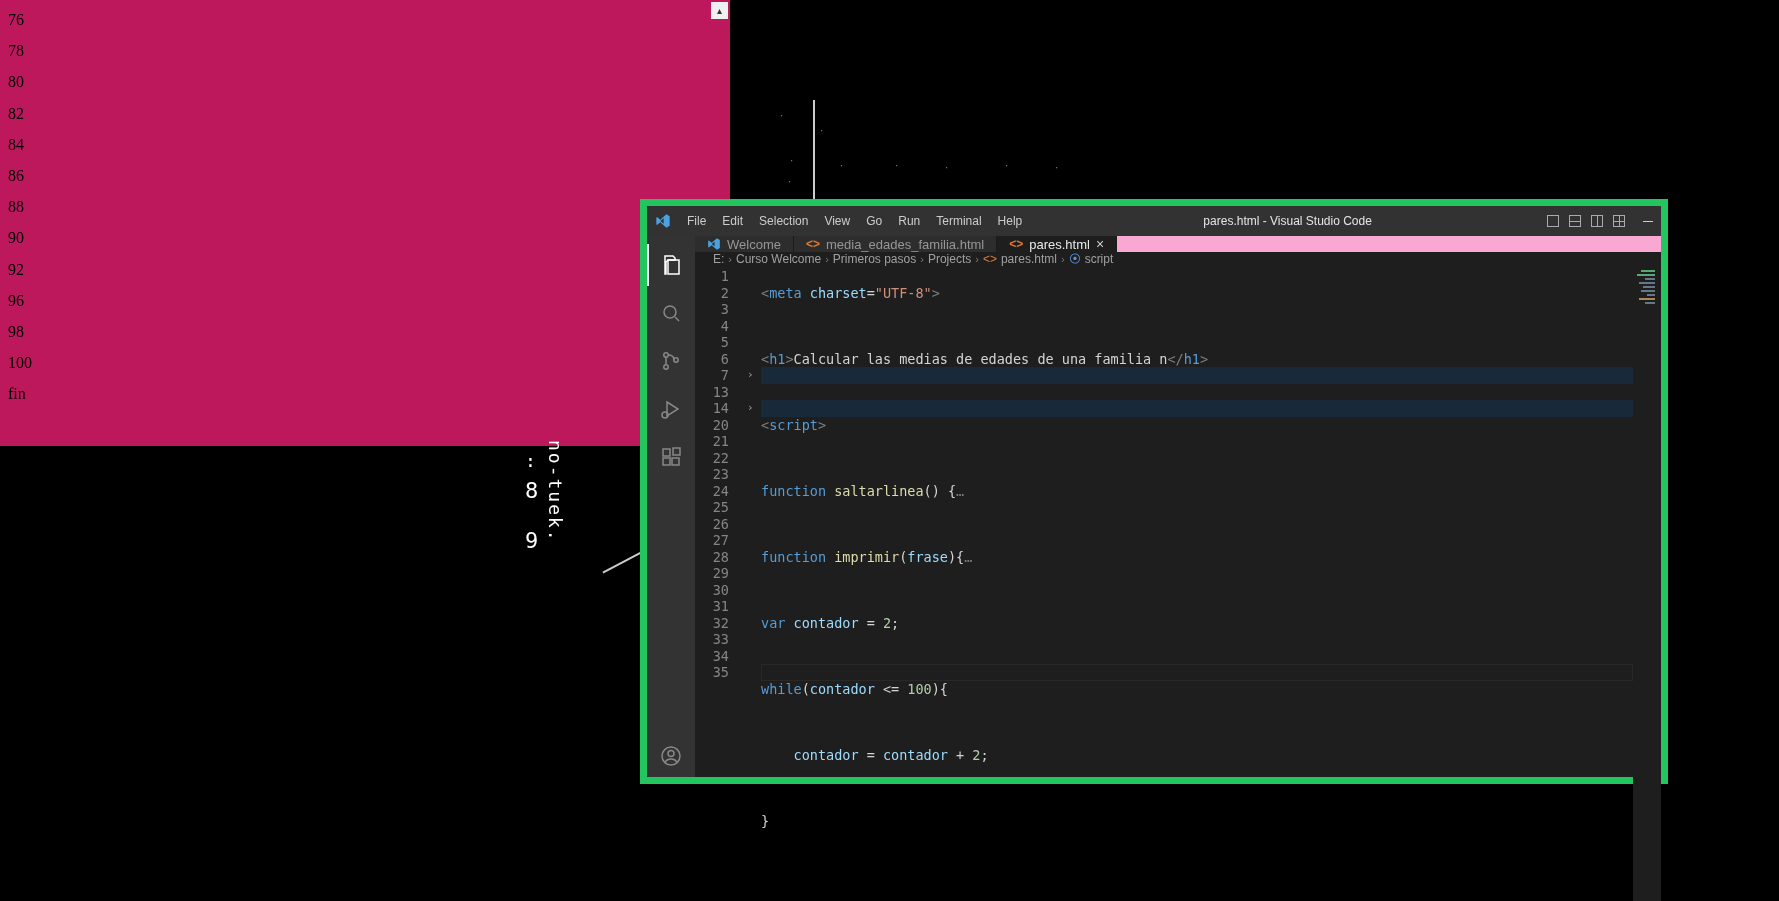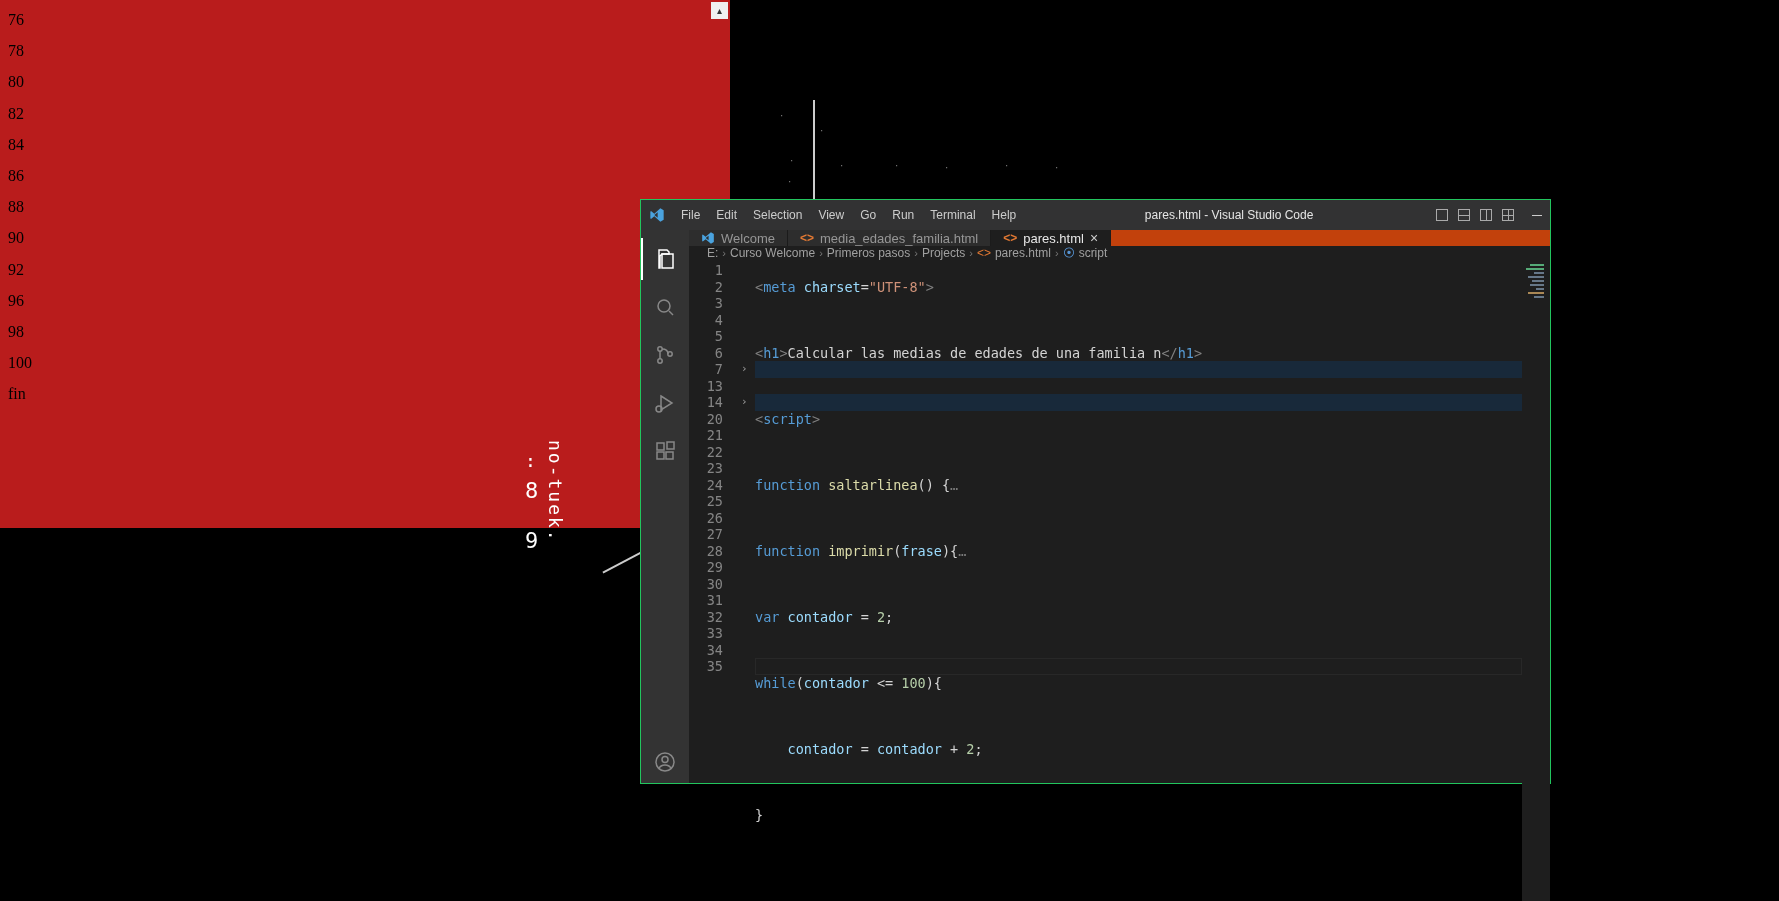--- a/index.html
+++ b/index.html
@@ -1,20 +1,20 @@
 <!DOCTYPE html>
 <html><head>
 <meta charset="utf-8">
 <style>
   * { margin:0; padding:0; box-sizing:border-box; }
   html,body { width:1779px; height:901px; overflow:hidden; font-family:"Segoe UI",Arial,sans-serif; background:#000; }
   
   #browser-page {
-    position:absolute; left:0; top:0; width:730px; height:528px;
-    background:#b91c1c; color:#000;
+    position:absolute; left:0; top:0; width:730px; height:446px;
+    background:#be185d; color:#000;
     font-family:"Times New Roman",serif; font-size:16px;
     padding:4px 8px; line-height:1.95;
   }
   #browser-page .scroll-up{
     position:absolute; right:2px; top:2px; width:17px; height:17px;
     background:#f0f0f0; display:flex; align-items:center; justify-content:center;
     font-size:10px; color:#333;
   }
   
   #stars { position:absolute; left:730px; top:0; width:820px; height:200px; color:#fff; }
@@ -23,23 +23,23 @@
   #desk-text{
     position:absolute; left:545px; top:440px; color:#fff; font-family:Consolas,monospace;
     writing-mode:vertical-rl; font-size:18px; letter-spacing:2px;
   }
   #desk-8{ position:absolute; left:525px; top:478px; color:#fff; font-family:Consolas,monospace; font-size:22px;}
   #desk-9{ position:absolute; left:525px; top:528px; color:#fff; font-family:Consolas,monospace; font-size:22px;}
   #desk-colon{ position:absolute; left:525px; top:450px; color:#fff; font-size:18px; font-family:Consolas,monospace;}
   #desk-line{ position:absolute; left:600px; top:560px; width:50px; height:2px; background:#ccc; transform:rotate(-28deg);}
   
   #vscode {
-    position:absolute; left:640px; top:199px; width:911px; height:585px;
+    position:absolute; left:640px; top:199px; width:1028px; height:585px;
     background:#1e1e1e; color:#ccc; font-size:13px;
-    display:flex; flex-direction:column; border:1px solid #22c55e;
+    display:flex; flex-direction:column; border:7px solid #22c55e;
   }
   
   .titlebar{
     height:30px; background:#323233; display:flex; align-items:center;
     padding:0 8px; gap:4px; flex-shrink:0;
   }
   .titlebar .vsicon{ width:16px; height:16px; margin-right:6px; }
   .titlebar .vsicon svg{ width:16px; height:16px; }
   .menu-item{ padding:0 6px; color:#ccc; cursor:default; font-size:12px; }
   .title-center{ flex:1; text-align:center; color:#e5e5e5; font-size:12px; }
@@ -54,21 +54,21 @@
   .vbody{ flex:1; display:flex; min-height:0; }
   
   .activitybar{ width:48px; background:#333; display:flex; flex-direction:column; align-items:center; padding-top:8px; gap:6px; }
   .activitybar .ab-item{ width:48px; height:42px; display:flex; align-items:center; justify-content:center; color:#888; }
   .activitybar .ab-item.active{ color:#fff; border-left:2px solid #fff; }
   .activitybar svg{ width:24px; height:24px; }
   .ab-spacer{ flex:1; }
   
   .main{ flex:1; display:flex; flex-direction:column; min-width:0; position:relative; }
   
-  .tabs{ height:35px; background:#c2410c; display:flex; align-items:stretch; }
+  .tabs{ height:35px; background:#f9a8d4; display:flex; align-items:stretch; }
   .tab{ display:flex; align-items:center; padding:0 12px; gap:6px; color:#969696; background:#2d2d2d; font-size:13px; border-right:1px solid #1b1b1b; }
   .tab.active{ background:#1e1e1e; color:#e8e8e8; }
   .tab-ico{ width:14px; height:14px; display:flex; align-items:center; justify-content:center; }
   .tab-ico.vs svg{ width:14px; height:14px; }
   .tab-ico.html{ color:#e37933; font-weight:bold; font-size:12px; }
   .tab-close{ color:#ccc; font-size:14px; }
   
   .crumbs{ height:22px; display:flex; align-items:center; padding:0 18px; gap:4px; color:#a0a0a0; font-size:12px; background:#1e1e1e; }
   .crumb{ display:flex; align-items:center; gap:4px; }
   .chev{ color:#777; font-size:11px; }

